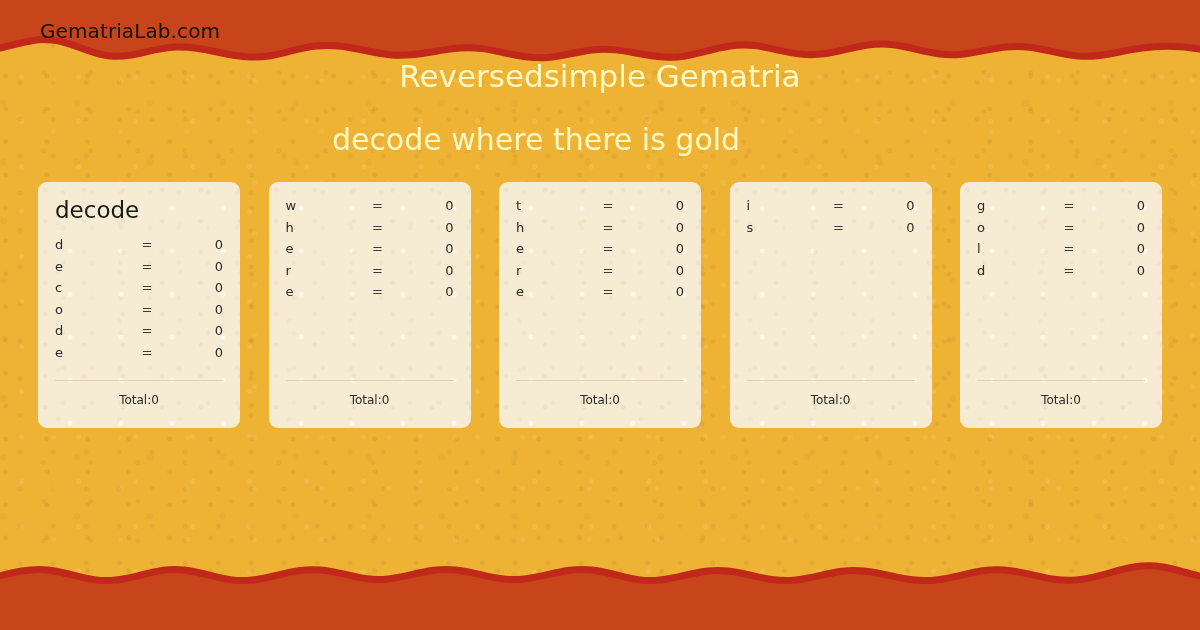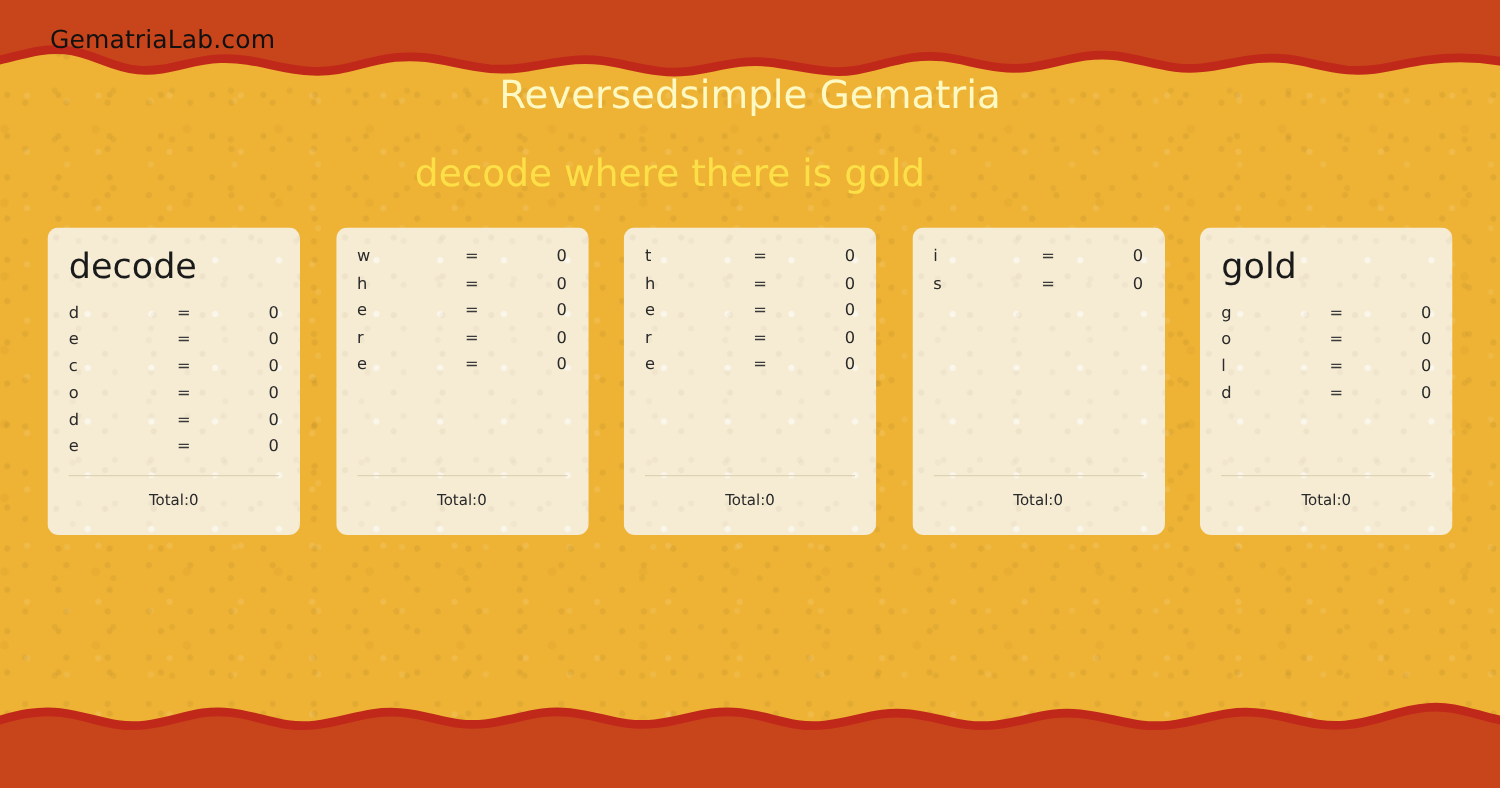--- a/index.html
+++ b/index.html
@@ -70,21 +70,21 @@
     text-align:center;
     font-size:31px;
     color:#fef9c3;
     white-space:nowrap;
   }
   #subtitle {
     position:absolute;
     left:0; top:122px; width:1072px;
     text-align:center;
     font-size:30px;
-    color:#fde047;
+    color:#fef9c3;
     white-space:nowrap;
   }
 
   
   #cards {
     position:absolute;
     left:38px; top:182px;
     width:1124px; height:246px;
     display:flex;
     justify-content:space-between;
@@ -98,21 +98,21 @@
       radial-gradient(circle at 18% 26%, rgba(170,150,110,0.10) 0 2px, transparent 3px),
       radial-gradient(circle at 63% 61%, rgba(255,255,255,0.55) 0 2px, transparent 3px),
       radial-gradient(circle at 86% 31%, rgba(170,150,110,0.08) 0 2px, transparent 3px),
       radial-gradient(circle at 33% 84%, rgba(170,150,110,0.07) 0 2px, transparent 3px);
     background-size:39px 31px, 51px 43px, 29px 35px, 61px 49px;
     border-radius:9px;
     padding:16px 17px 0 17px;
   }
 
   .card-title {
-    font-size:28px;
+    font-size:23px;
     color:#1a1a1a;
     line-height:1.1;
     margin-bottom:14px;
     white-space:nowrap;
   }
 
   .letters { width:100%; }
 
   .letter-row {
     display:flex;
@@ -379,21 +379,20 @@
         </div>
       </div>
       <div class="divider"></div>
       <div class="total-row">
         <span>Total:</span>
         <span>0</span>
       </div>
     </div>
 
     <div class="card">
-      <div class="card-title">gold</div>
       <div class="letters">
         <div class="letter-row">
           <span class="l-char">g</span>
           <span class="l-eq">=</span>
           <span class="l-val">0</span>
         </div>
         <div class="letter-row">
           <span class="l-char">o</span>
           <span class="l-eq">=</span>
           <span class="l-val">0</span>

